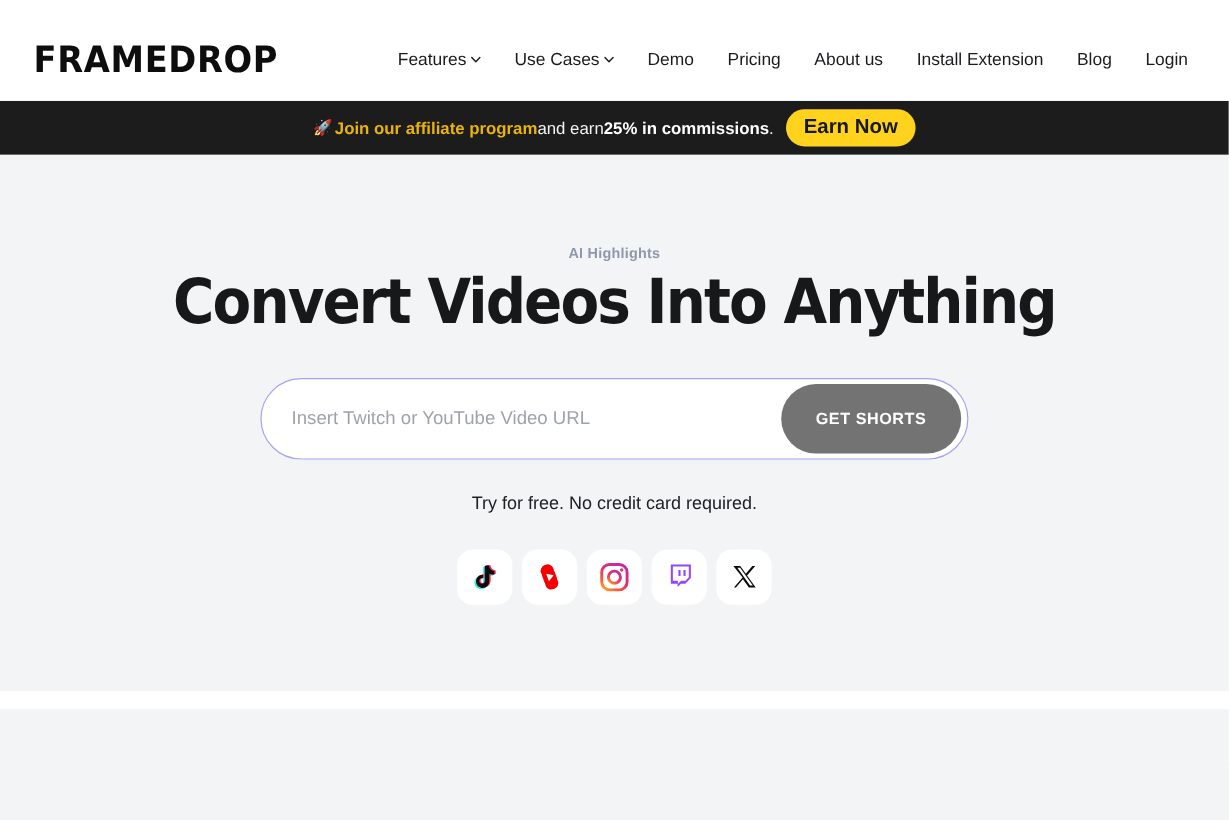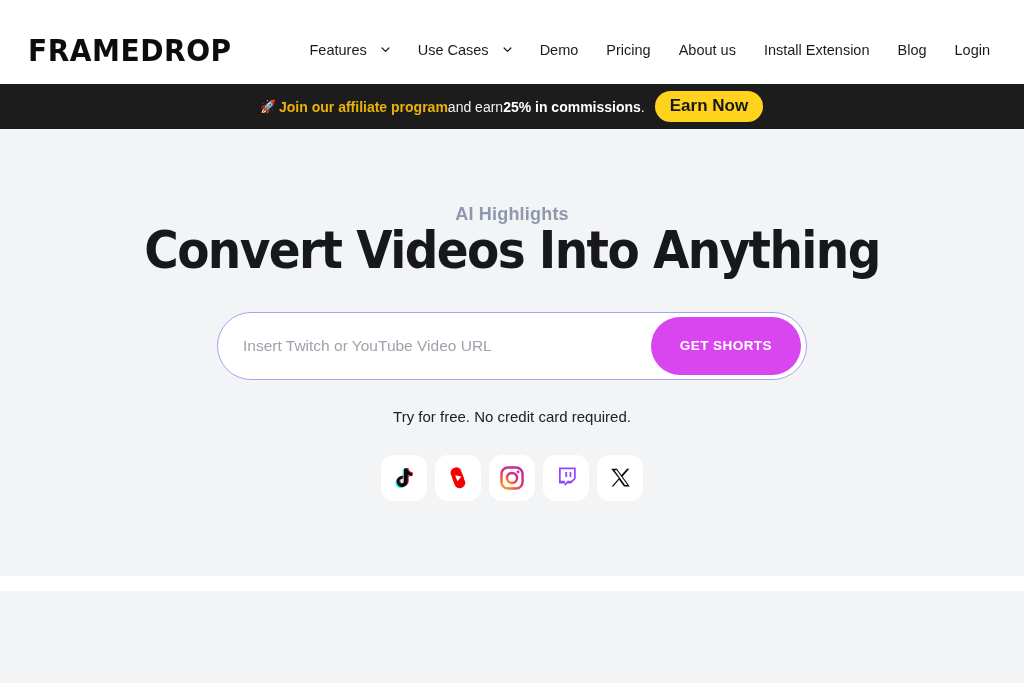--- a/index.html
+++ b/index.html
@@ -39,21 +39,21 @@
   .nav {
     margin-left: auto;
     display: flex;
     align-items: center;
     gap: 0px;
     padding-right: 6px;
   }
   .nav-item {
     display: inline-flex;
     align-items: center;
-    gap: 14px;
+    gap: 3px;
     font-size: 14.5px;
     color: #1b1b1f;
     padding: 8px 14px;
     cursor: pointer;
     white-space: nowrap;
     line-height: 1;
   }
   .nav-item:last-child { padding-right: 0; }
   .chev {
     display: inline-block;
@@ -96,25 +96,25 @@
   
   .hero {
     background: #f3f4f6;
     height: 447px;
     display: flex;
     flex-direction: column;
     align-items: center;
     padding-top: 75px;
   }
   .eyebrow {
-    font-size: 18px;
+    font-size: 12px;
     font-weight: 700;
     color: #8e97ab;
     letter-spacing: 0.2px;
-    margin-bottom: 0;
+    margin-bottom: 10px;
   }
   .headline {
     font-family: "DejaVu Sans", sans-serif;
     font-size: 47px;
     font-weight: 700;
     color: #17181a;
     letter-spacing: -1.6px;
     margin: 0 0 36px 0;
     line-height: 1.08;
     transform: scaleY(1.1);
@@ -138,21 +138,21 @@
     outline: none;
     background: transparent;
     font-size: 15.5px;
     color: #701a75;
     padding: 0 18px 0 25px;
     font-family: "Liberation Sans", sans-serif;
     height: 100%;
   }
   .url-input::placeholder { color: #9ea3ab; }
   .get-shorts-btn {
-    background: #d946ef;
+    background: #737373;
     color: #ffffff;
     border: none;
     border-radius: 999px;
     height: 58px;
     padding: 0 29px;
     font-size: 13.5px;
     font-weight: 700;
     letter-spacing: 0.45px;
     cursor: pointer;
     white-space: nowrap;

